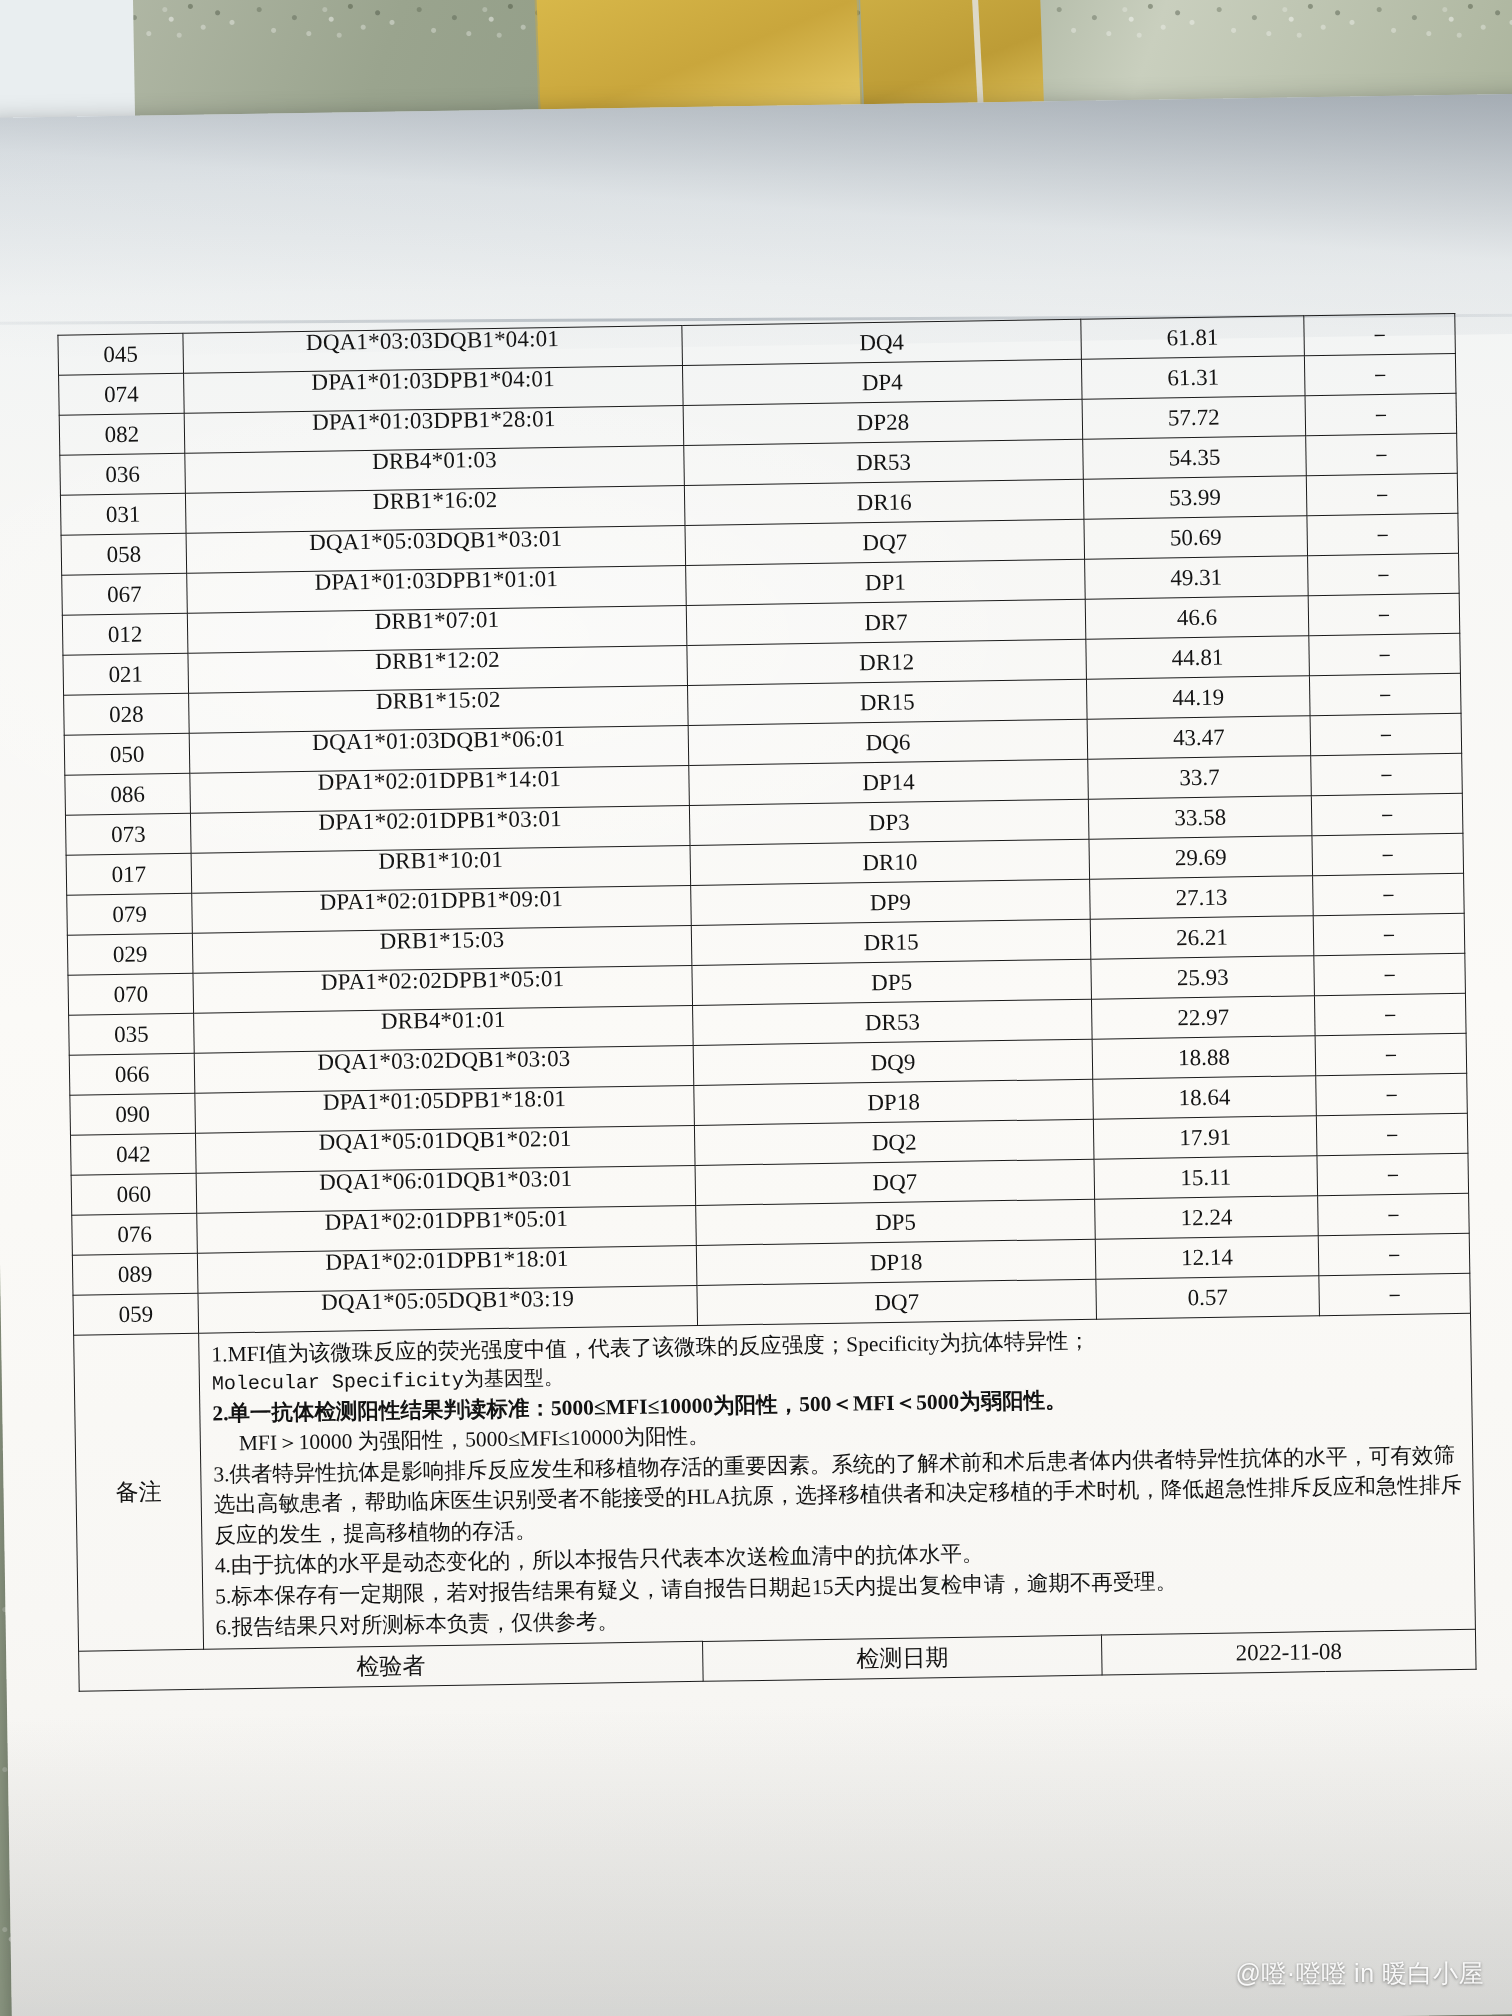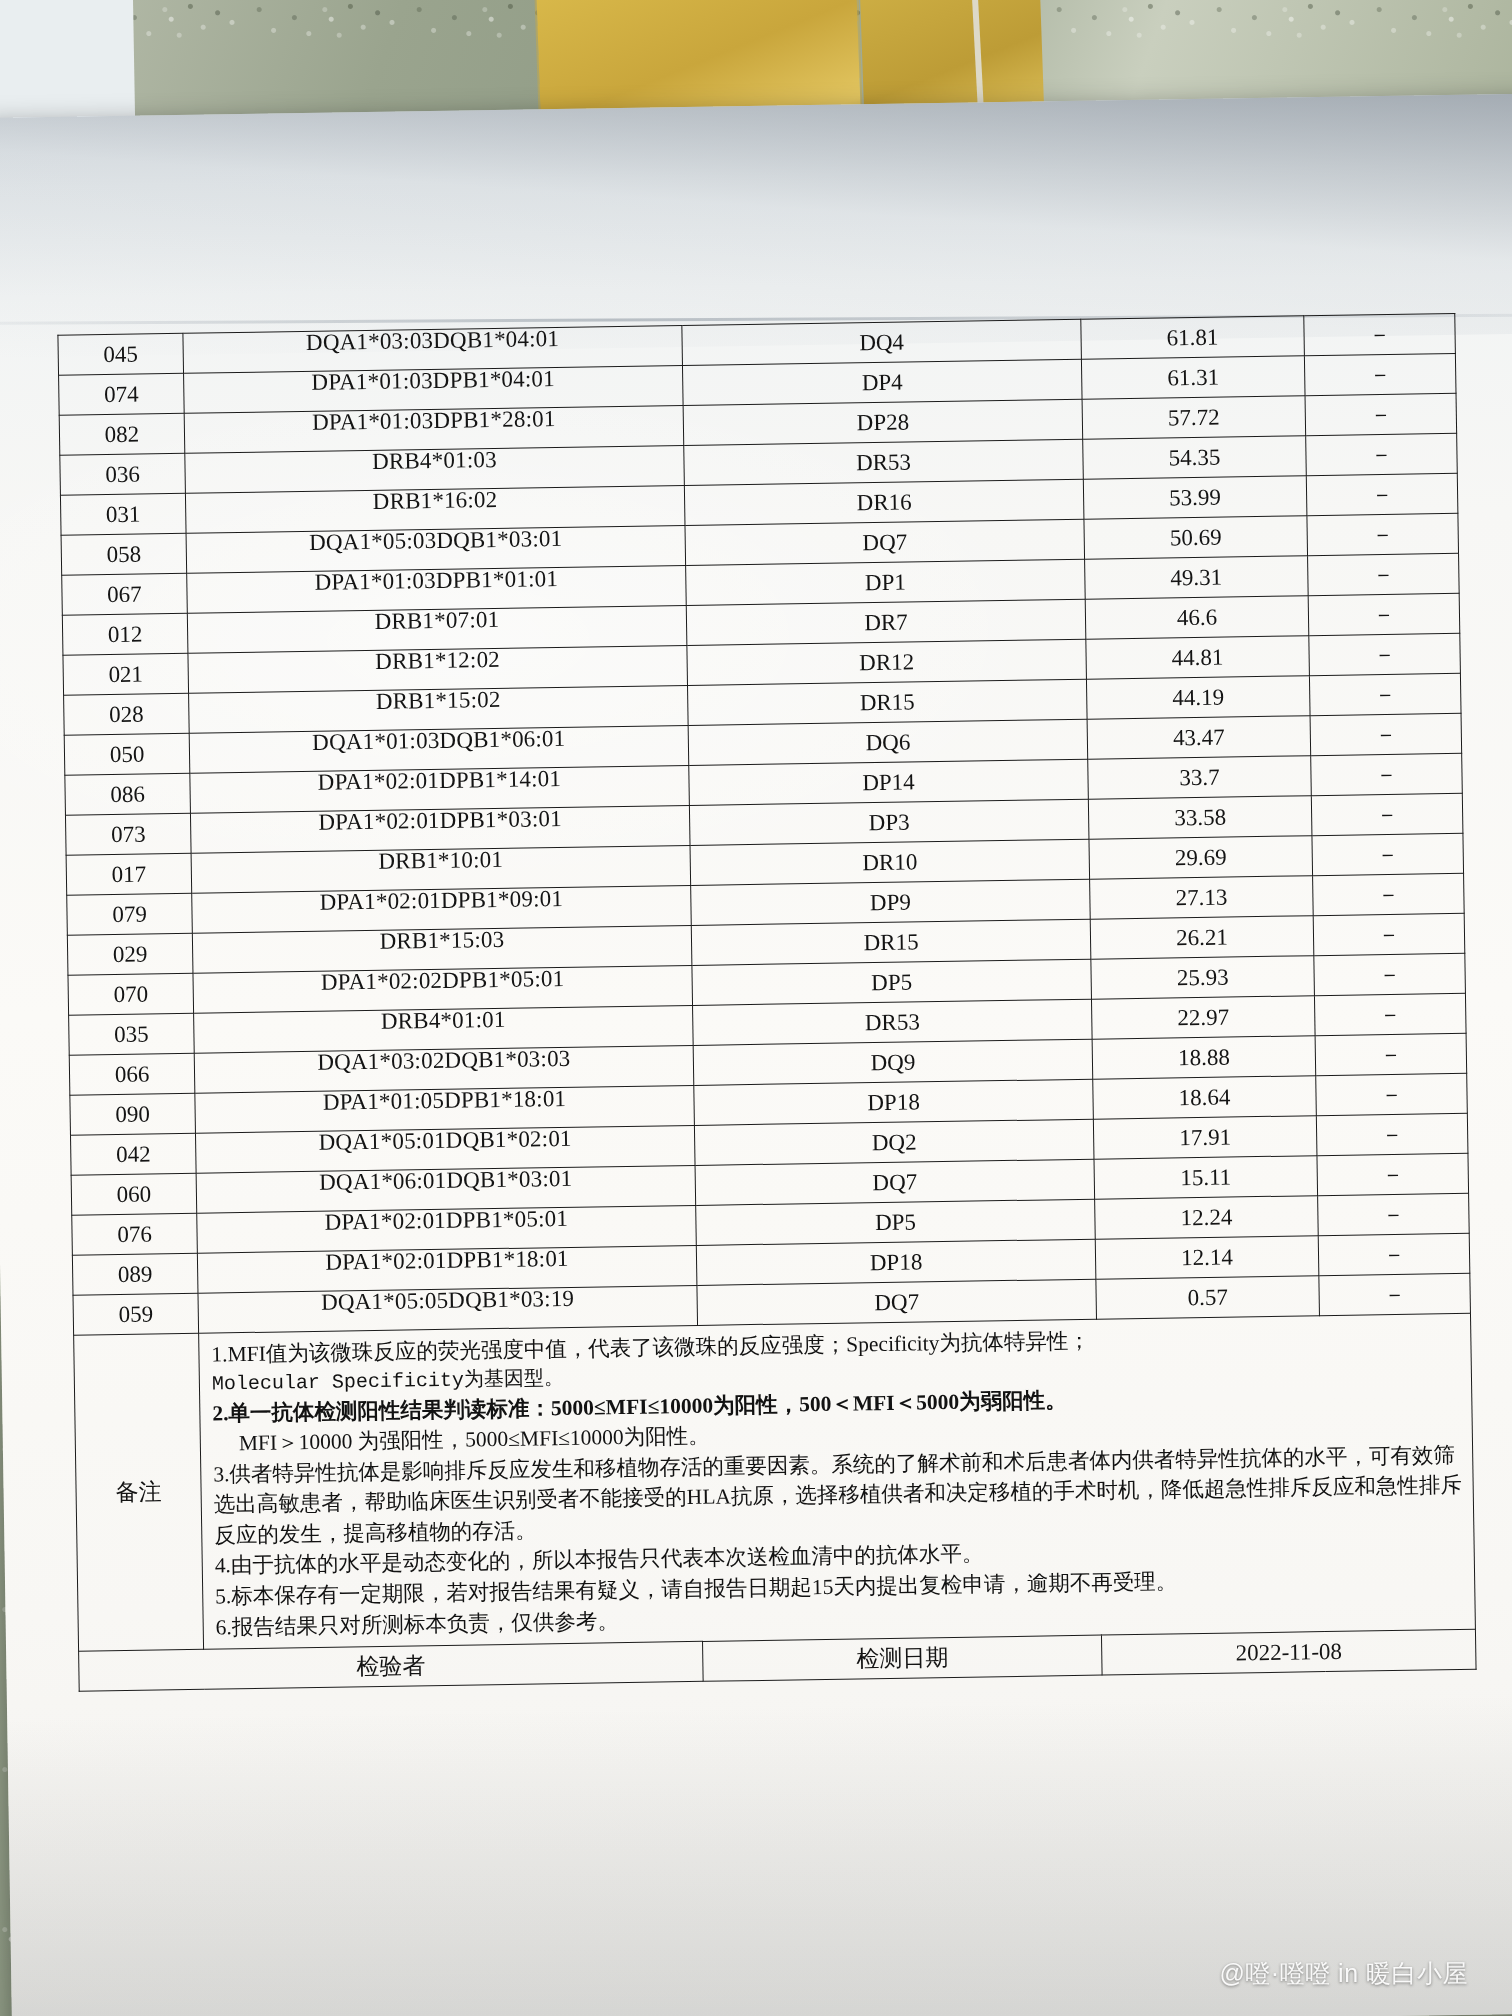--- a/index.html
+++ b/index.html
@@ -168,21 +168,21 @@
   .note-line.bold { font-weight: bold; }
   .note-indent { padding-left: 26px; }
   .mono { font-family: "Liberation Mono", monospace; font-size: 20px; }
 
   .footer-row td { height: 64px; }
   .footer-date { font-size: 25px; }
 
   
   .watermark {
     position: absolute;
-    right: 44px;
+    right: 28px;
     bottom: 26px;
     color: rgba(255,255,255,.92);
     font-size: 25px;
     font-family: "Liberation Sans", sans-serif;
     text-shadow: 0 1px 3px rgba(0,0,0,.45);
     letter-spacing: .5px;
   }
 </style>
 </head>
 <body>

